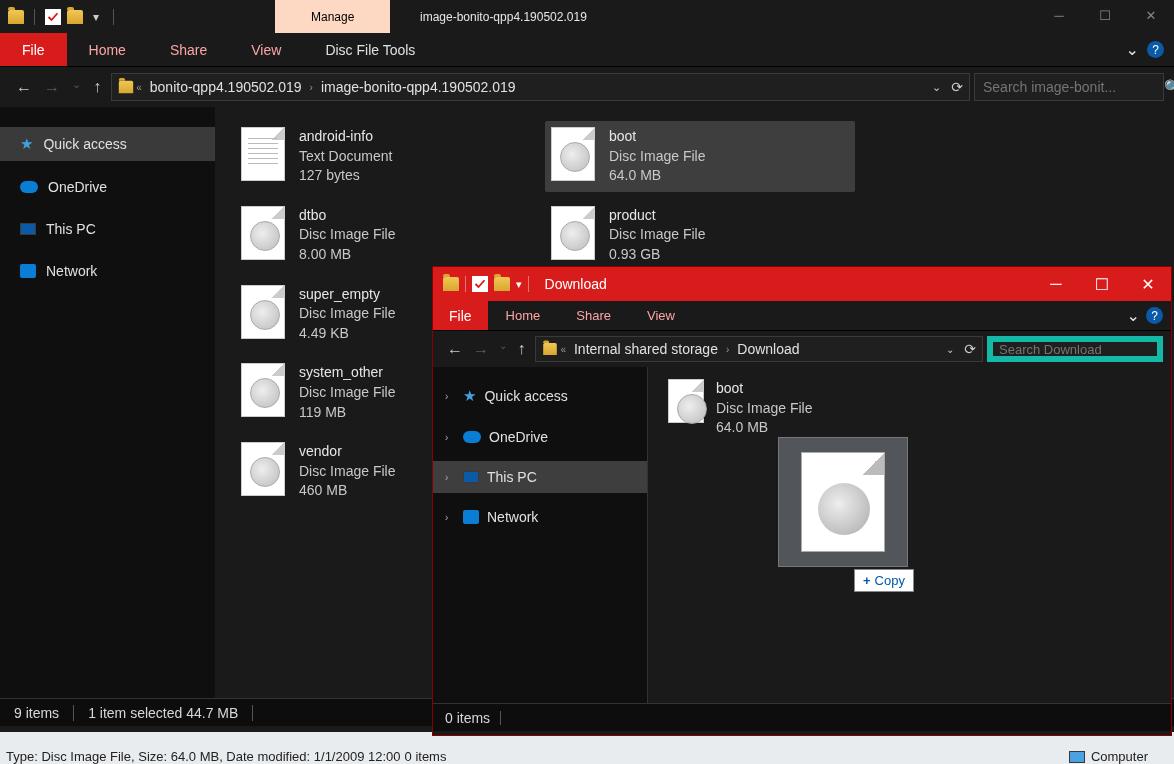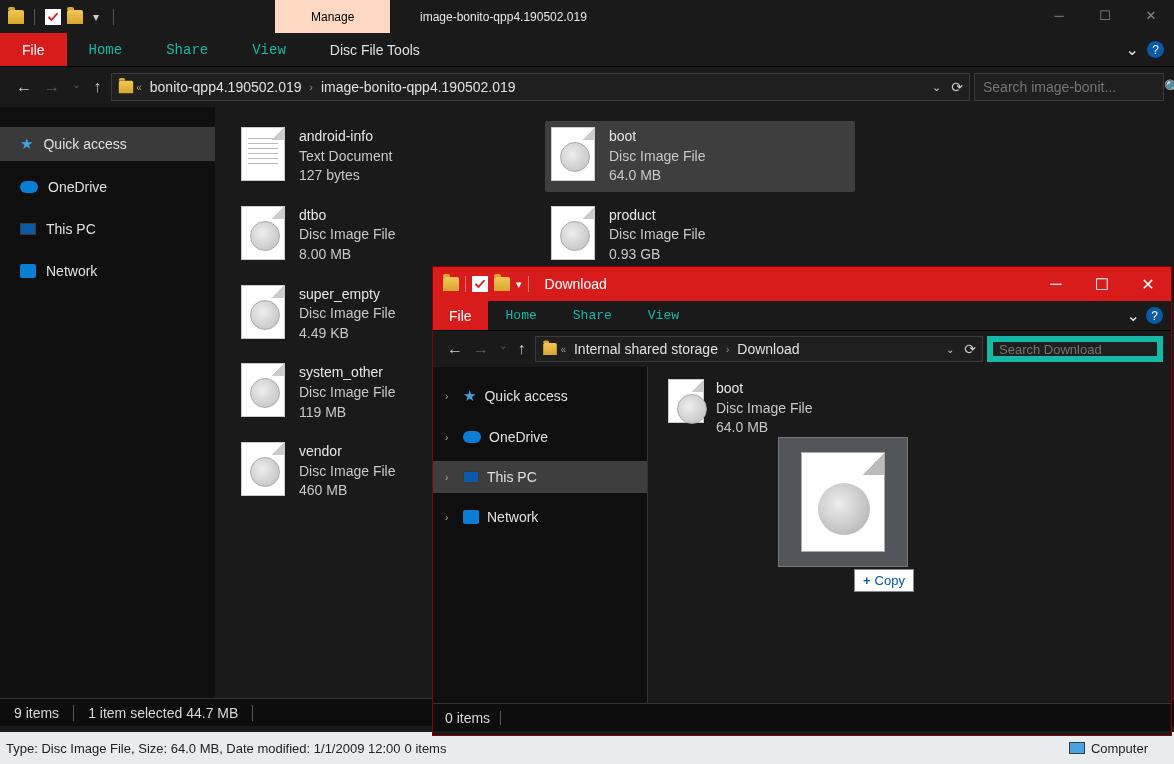--- a/index.html
+++ b/index.html
@@ -14,21 +14,21 @@
 .tb-check { width:16px; height:16px; background:#fff; display:flex; align-items:center; justify-content:center; }
 .tb-check svg { width:12px; height:12px; }
 .tb-sep { width:1px; height:16px; background:#555; margin:0 4px; }
 .manage-tab { position:absolute; left:275px; top:0; height:33px; background:#fdd8c2; display:flex; align-items:center; padding:0 36px; color:#000; font-size:12px; }
 .titlebar-title { position:absolute; left:420px; color:#e6e6e6; font-size:12px; }
 .winctrl { position:absolute; right:0; top:0; display:flex; }
 .winctrl div { width:46px; height:30px; display:flex; align-items:center; justify-content:center; color:#888; font-size:13px; }
 
 .ribbon-tabs { height:34px; background:#1a1a1a; display:flex; align-items:stretch; border-bottom:1px solid #000; }
 .ribbon-file { background:#d81b1b; color:#fff; display:flex; align-items:center; padding:0 22px; font-size:14px; }
-.ribbon-tab { color:#14b8a6; display:flex; align-items:center; padding:0 22px; font-size:14px;font-family:Liberation Mono, monospace; }
+.ribbon-tab { color:#fca5a5; display:flex; align-items:center; padding:0 22px; font-size:14px; }
 .ribbon-subtab { color:#e0e0e0; display:flex; align-items:center; padding:0 22px; font-size:14px; }
 .ribbon-right { margin-left:auto; display:flex; align-items:center; padding-right:10px; gap:8px; color:#e0e0e0; }
 .help-ico { width:17px; height:17px; border-radius:50%; background:#0a5aa8; color:#fff; display:flex; align-items:center; justify-content:center; font-size:12px; }
 
 .nav-row { height:40px; display:flex; align-items:center; padding:0 10px; gap:4px; }
 .nav-arrows { display:flex; gap:12px; color:#ccc; font-size:16px; padding:0 6px; }
 .nav-arrows span.disabled { color:#5a5a5a; }
 .addr-bar { flex:1; height:28px; border:1px solid #3a3a3a; background:#1f1f1f; display:flex; align-items:center; padding:0 6px; color:#e0e0e0; font-size:14px; }
 .addr-segment { padding:0 6px; }
 .addr-chev { color:#999; font-size:10px; padding:0 2px; }
@@ -56,21 +56,21 @@
 .disc-icon { width:44px; height:54px; background:#fff; border:1px solid #ccc; position:relative; flex-shrink:0; }
 .disc-icon::before { content:""; position:absolute; top:0; right:0; width:12px; height:12px; background:linear-gradient(135deg,#fff 50%, #ccc 50%); }
 .disc-icon::after { content:""; position:absolute; top:14px; left:8px; width:28px; height:28px; border-radius:50%; background:radial-gradient(circle at 40% 40%, #eee, #bbb); border:1px solid #aaa; }
 .file-info { color:#e6e6e6; font-size:14px; line-height:1.4; }
 .file-name { }
 .file-type,.file-size { color:#c8c8c8; }
 
 .statusbar { position:absolute; bottom:38px; left:0; right:0; height:28px; background:#0d0d0d; border-top:1px solid #333; display:flex; align-items:center; padding:0 14px; color:#d8d8d8; font-size:14px; gap:14px; }
 .statusbar .sep { width:1px; height:16px; background:#555; }
 
-.bottombar { position:absolute; bottom:0; left:0; right:0; height:32px; background:#e9ecef; display:flex; align-items:center; padding:0 6px; color:#222; font-size:13px; }
+.bottombar { position:absolute; bottom:0; left:0; right:0; height:32px; background:#e9ecef; display:flex; align-items:flex-end; padding:0 6px; color:#222; font-size:13px; }
 .bottombar-right { margin-left:auto; display:flex; align-items:center; gap:6px; padding-right:20px; }
 
 
 .win2 { position:absolute; left:432px; top:266px; width:740px; height:470px; background:#1a1a1a; border:1px solid #8a0000; }
 .w2-titlebar { height:34px; background:#d81b1b; display:flex; align-items:center; padding-left:10px; gap:6px; }
 .w2-title { color:#fff; font-size:14px; margin-left:10px; }
 .w2-winctrl { margin-left:auto; display:flex; }
 .w2-winctrl div { width:46px; height:30px; display:flex; align-items:center; justify-content:center; color:#fff; }
 .w2-ribbon { height:30px; background:#1a1a1a; display:flex; align-items:stretch; border-bottom:1px solid #000; }
 .w2-ribbon .ribbon-file { padding:0 16px; }

